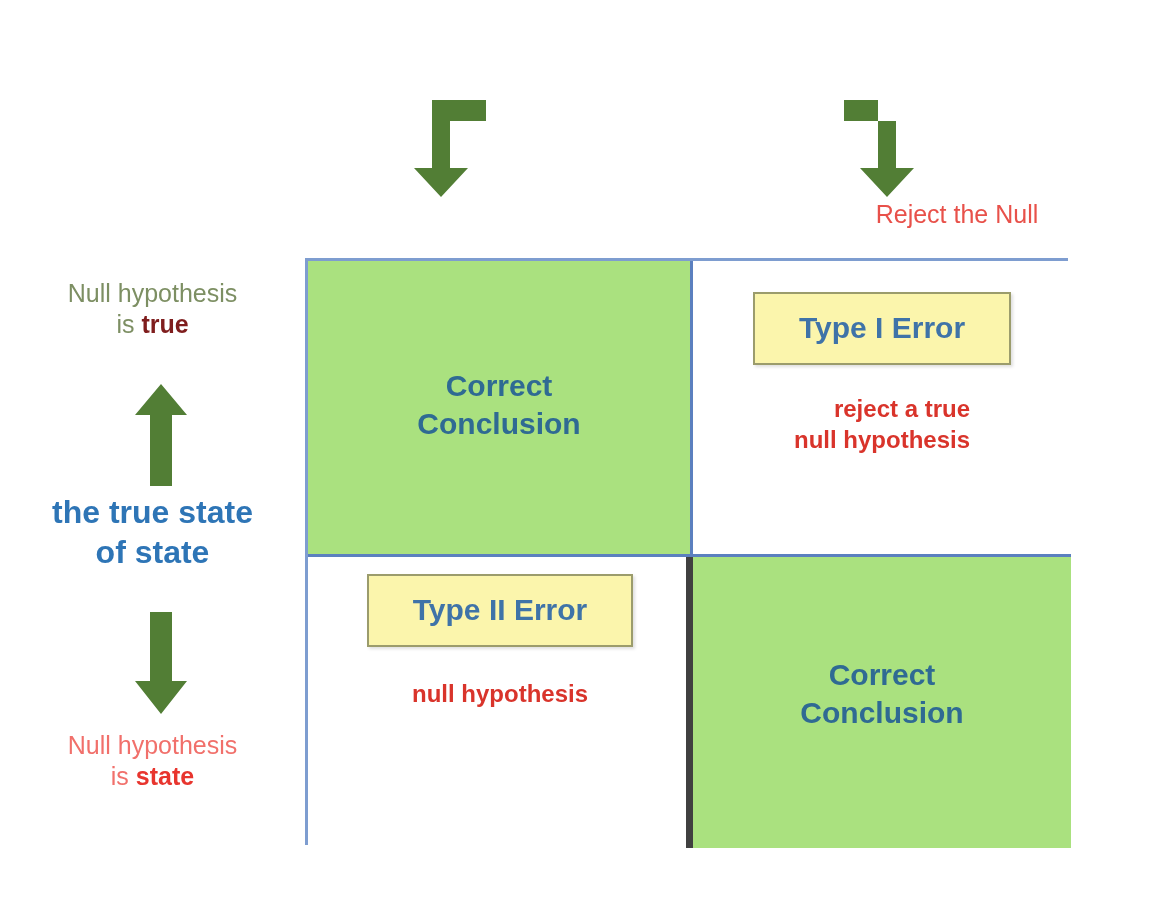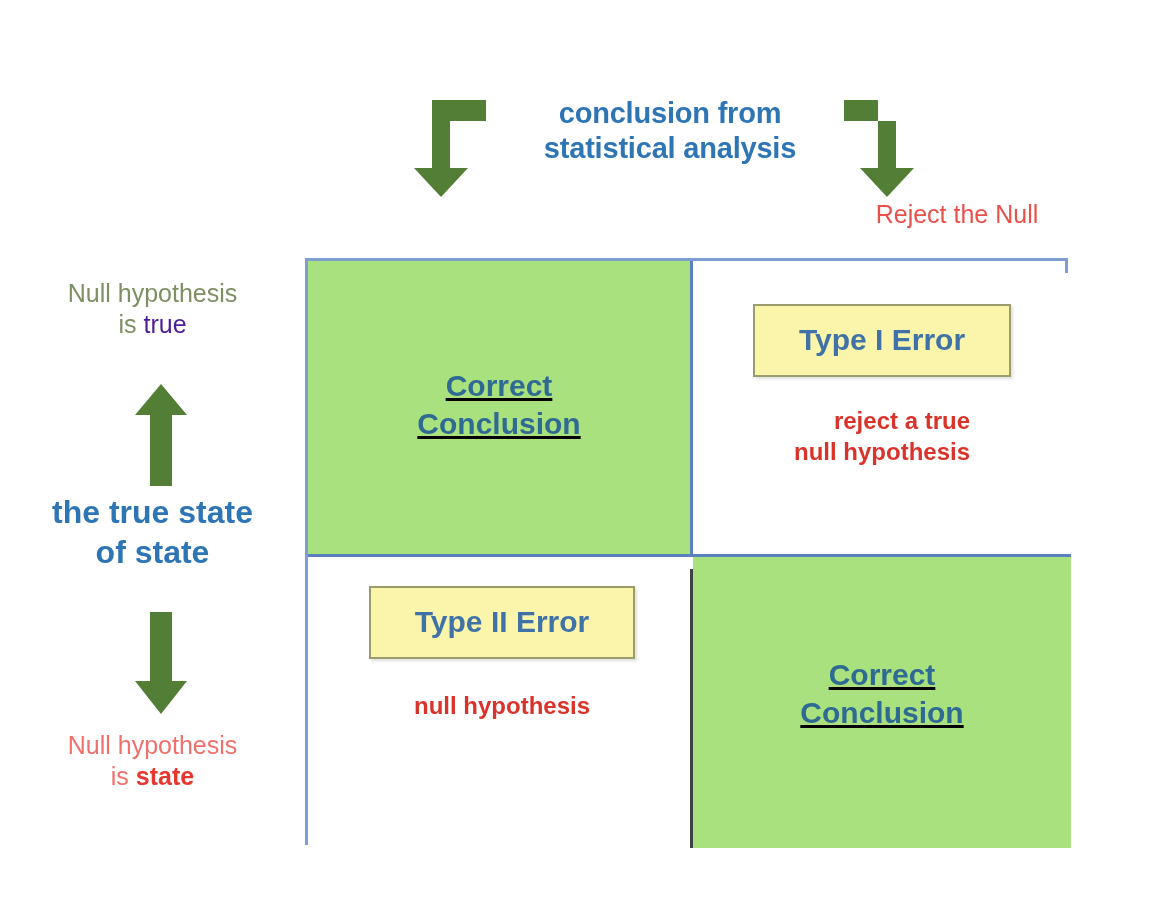--- a/index.html
+++ b/index.html
@@ -59,21 +59,21 @@
 
   
   .row-label {
     left: 20px;
     width: 265px;
     text-align: center;
     font-size: 25px;
     line-height: 1.22;
   }
   #row-label-true { top: 278px; color: #7d8f63; }
-  #row-label-true b { color: #4c1d95; font-weight: normal; }
+  #row-label-true b { color: #7f1d1d; font-weight: bold; }
   #row-label-false { top: 730px; color: #f1706b; }
   #row-label-false b { color: #e8352e; font-weight: bold; }
 
   #axis-label-nature {
     left: 20px;
     top: 492px;
     width: 265px;
     text-align: center;
     font-size: 32px;
     font-weight: bold;
@@ -99,25 +99,25 @@
     background: #ffffff;
   }
   .cell {
     position: relative;
     box-sizing: border-box;
     display: flex;
     flex-direction: column;
     align-items: center;
     overflow: hidden;
   }
-  .cell.green { background: #aae17f; text-decoration: underline; }
-  .cell.white { background: #ffffff; margin-top: 12px; }
+  .cell.green { background: #aae17f; }
+  .cell.white { background: #ffffff; }
   #cell-tl { border-right: 3px solid #5b80bf; border-bottom: 3px solid #5b80bf; }
   #cell-tr { border-bottom: 3px solid #5b80bf; }
-  #cell-bl { border-right: 3px solid #404040; padding-left: 6px; }
+  #cell-bl { border-right: 7px solid #404040; padding-left: 6px; }
   #cell-br { }
 
   .cell-main {
     font-size: 30px;
     font-weight: bold;
     line-height: 1.28;
     color: #2f6a93;
     text-align: center;
     width: 100%;
   }
@@ -150,24 +150,20 @@
     text-align: right;
   }
   .error-desc .ln { display: block; }
   #cell-bl .error-desc { margin-top: 31px; }
 </style>
 </head>
 <body>
 
 <div id="stage">
 
-  <div class="abs" id="header-title">
-    <span class="ln">conclusion from</span>
-    <span class="ln">statistical analysis</span>
-  </div>
 
   <div class="abs" style="left:412px; top:98px;">
     <svg class="arrow-svg" width="80" height="102" viewBox="0 0 80 102" xmlns="http://www.w3.org/2000/svg">
       <path d="M 68 2 L 68 23 L 32 23 L 32 70 L 50 70 L 23 99 L -4 70 L 14 70 L 14 2 Z" transform="translate(6,0)" fill="#527e35"></path>
     </svg>
   </div>
 
   <div class="abs" style="left:838px; top:98px;">
     <svg class="arrow-svg" width="90" height="102" viewBox="0 0 90 102" xmlns="http://www.w3.org/2000/svg">
       <path d="M 6 2 L 6 23 L 58 23 L 58 70 L 76 70 L 49 99 L 22 70 L 40 70 L 40 2 Z" fill="#527e35"></path>

